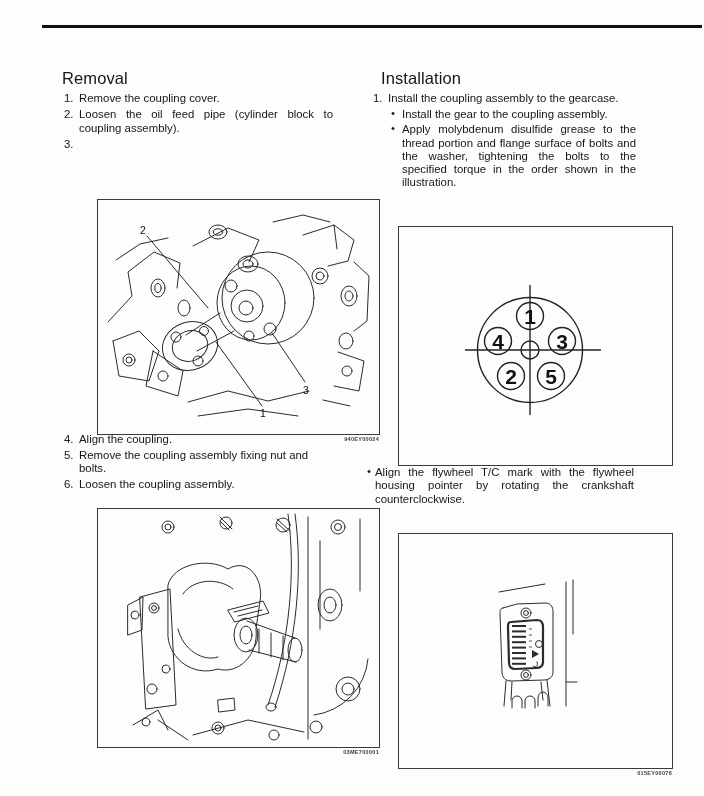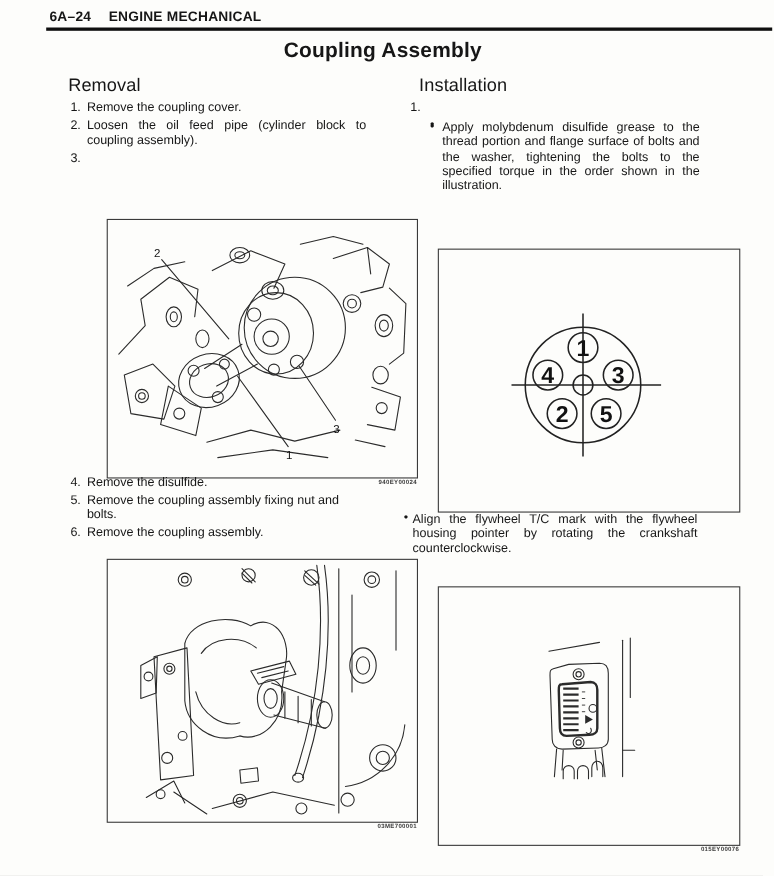--- a/index.html
+++ b/index.html
@@ -50,26 +50,22 @@
   .art2{stroke:#2b2b2b;stroke-width:2.2;fill:none;stroke-linejoin:round;}
   .callout{font-size:10.5px;fill:#111;font-family:"Liberation Sans",sans-serif;}
   .boltnum{font-size:21px;font-weight:bold;fill:#111;text-anchor:middle;
     font-family:"Liberation Sans",sans-serif;}
 </style>
 </head>
 <body>
 
 <div class="page">
 
-  <div class="hdr">
-    <span class="code">6A–24</span><span>ENGINE MECHANICAL</span>
-  </div>
   <div class="hdr-rule"></div>
 
-  <h1 class="title">Coupling Assembly</h1>
 
   <h2 class="h2" id="removal-heading">Removal</h2>
 
   <ol class="steps" id="removal-steps">
     <li class="step">
       <span class="num">1.</span>
       <span>Remove the coupling cover.</span>
     </li>
     <li class="step">
       <span class="num">2.</span>
@@ -135,29 +131,29 @@
       <text class="callout" x="42" y="34">2</text>
       <text class="callout" x="162" y="217">1</text>
       <text class="callout" x="205" y="194">3</text>
     </svg>
     <figcaption class="figcode">940EY00024</figcaption>
   </figure>
 
   <ol class="steps" id="removal-steps2">
     <li class="step">
       <span class="num">4.</span>
-      <span>Remove the disulfide.</span>
+      <span>Align the coupling.</span>
     </li>
     <li class="step">
       <span class="num">5.</span>
       <span>Remove the coupling assembly fixing nut and bolts.</span>
     </li>
     <li class="step">
       <span class="num">6.</span>
-      <span>Remove the coupling assembly.</span>
+      <span>Loosen the coupling assembly.</span>
     </li>
   </ol>
 
   <figure class="fig" id="fig-engine-side">
     <svg viewBox="0 0 281 238">
 
       <circle class="art" cx="70" cy="18" r="6"></circle>
         <circle class="art" cx="70" cy="18" r="3"></circle>
       <circle class="art" cx="128" cy="14" r="6"></circle>
       <path class="art" d="M122,8 L134,20 M122,12 L131,21"></path>
@@ -211,26 +207,28 @@
       <circle class="art" cx="48" cy="213" r="4"></circle>
     </svg>
     <figcaption class="figcode">03ME700001</figcaption>
   </figure>
 
   <h2 class="h2" id="installation-heading">Installation</h2>
 
   <ol class="steps" id="install-step1">
     <li class="step">
       <span class="num">1.</span>
+      <span>Install the coupling assembly to the gearcase.</span>
     </li>
   </ol>
 
   <ul class="steps" id="install-bullets">
     <li class="bullet">
       <span class="mark">•</span>
+      <span>Install the gear to the coupling assembly.</span>
     </li>
     <li class="bullet">
       <span class="mark">•</span>
       <span>Apply molybdenum disulfide grease to the thread portion and flange surface of bolts and the washer, tightening the bolts to the specified torque in the order shown in the illustration.</span>
     </li>
   </ul>
 
 
   <figure class="fig" id="fig-bolt-order">
     <svg viewBox="0 0 273 238">

